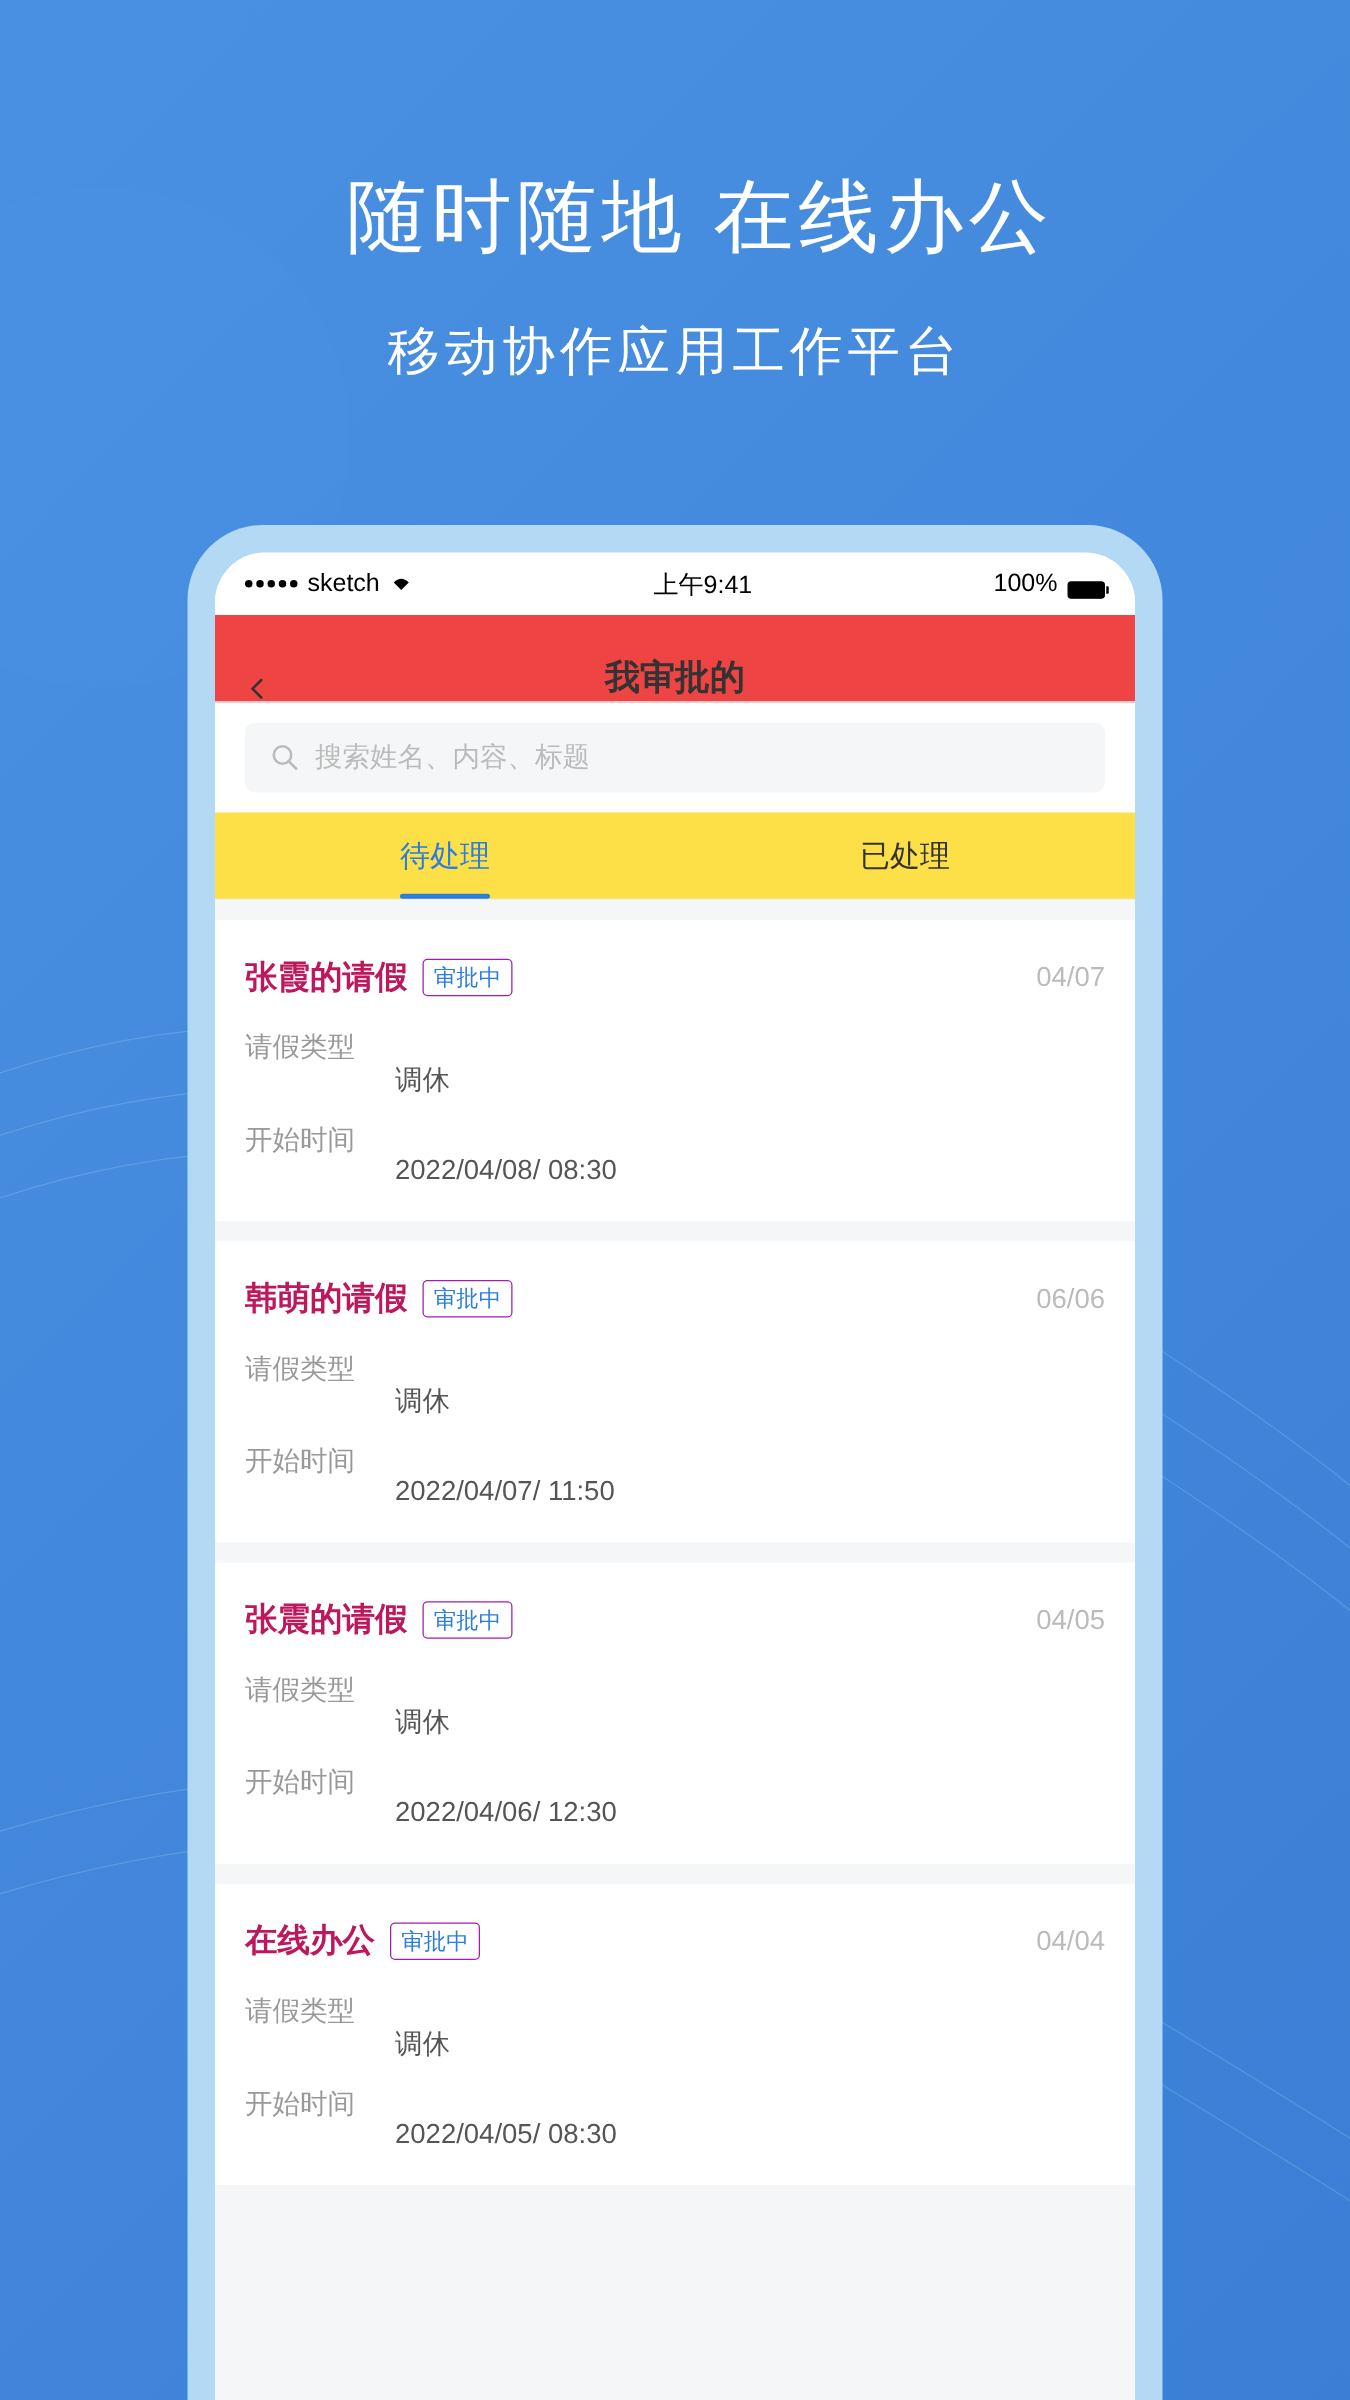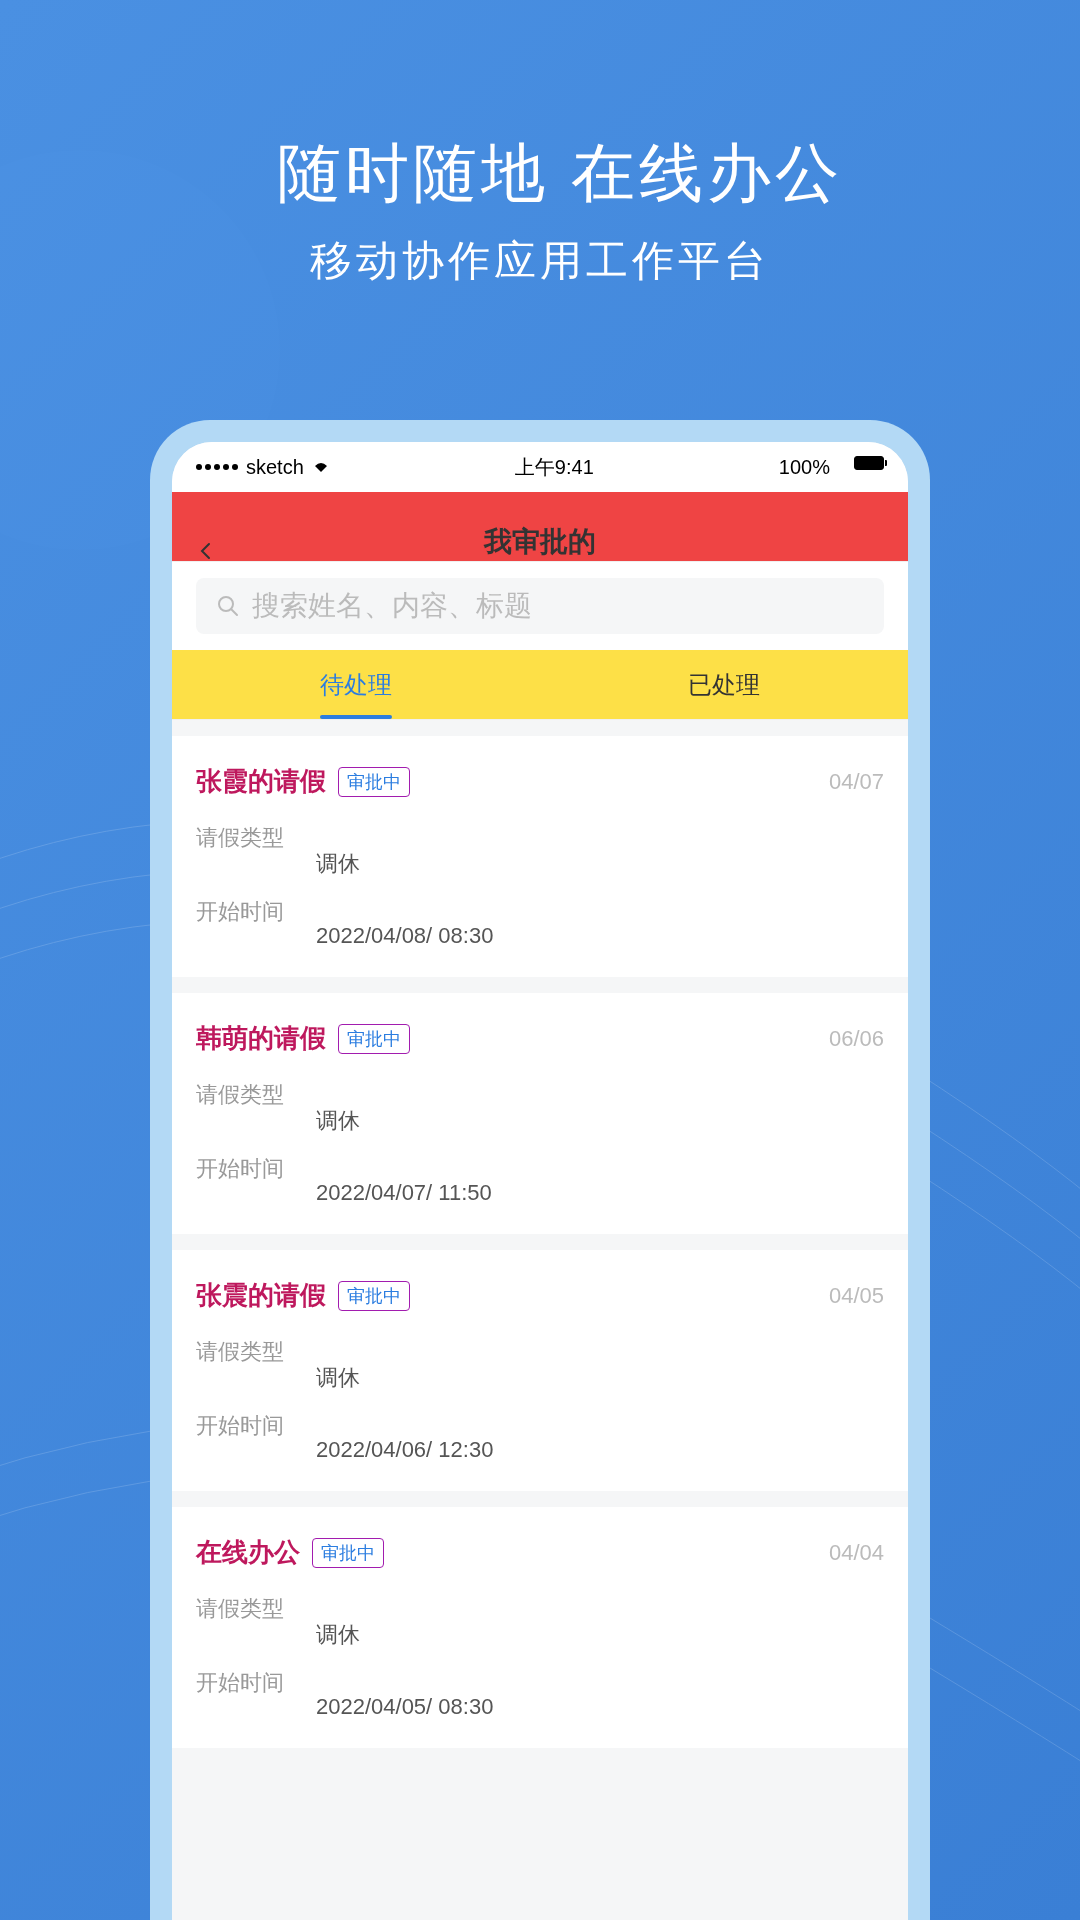--- a/index.html
+++ b/index.html
@@ -28,21 +28,21 @@
       font-weight: 500;
       margin-top: 130px;
       letter-spacing: 4px;
       margin-left: 40px;
     }
     .promo-subtitle {
       text-align: center;
       color: #fff;
       font-size: 42px;
       font-weight: 400;
-      margin-top: 16px;
+      margin-top: 36px;
       letter-spacing: 4px;
     }
     .phone-frame {
       position: absolute;
       left: 50%;
       transform: translateX(-50%);
       top: 420px;
       width: 780px;
       height: 1600px;
       background: #b3d9f5;
@@ -76,22 +76,22 @@
       gap: 3px;
     }
     .status-dots span {
       width: 6px;
       height: 6px;
       background: #000;
       border-radius: 50%;
     }
     .status-right {
       display: flex;
-      align-items: flex-start;
-      gap: 24px;
+      align-items: flex-end;
+      gap: 8px;
     }
     .battery {
       width: 30px;
       height: 14px;
       border: 1.5px solid #000;
       border-radius: 3px;
       position: relative;
       background: #000;
     }
     .battery::after {
@@ -138,21 +138,21 @@
       padding: 0 20px;
       gap: 12px;
     }
     .search-icon-svg {
       width: 24px;
       height: 24px;
       flex-shrink: 0;
     }
     .search-placeholder {
       color: #bbb;
-      font-size: 28px;
+      font-size: 22px;
     }
     .tabs {
       background: #fde047;
       display: flex;
       height: 70px;
       border-bottom: 1px solid #f0f0f0;
     }
     .tab {
       flex: 1;
       display: flex;

